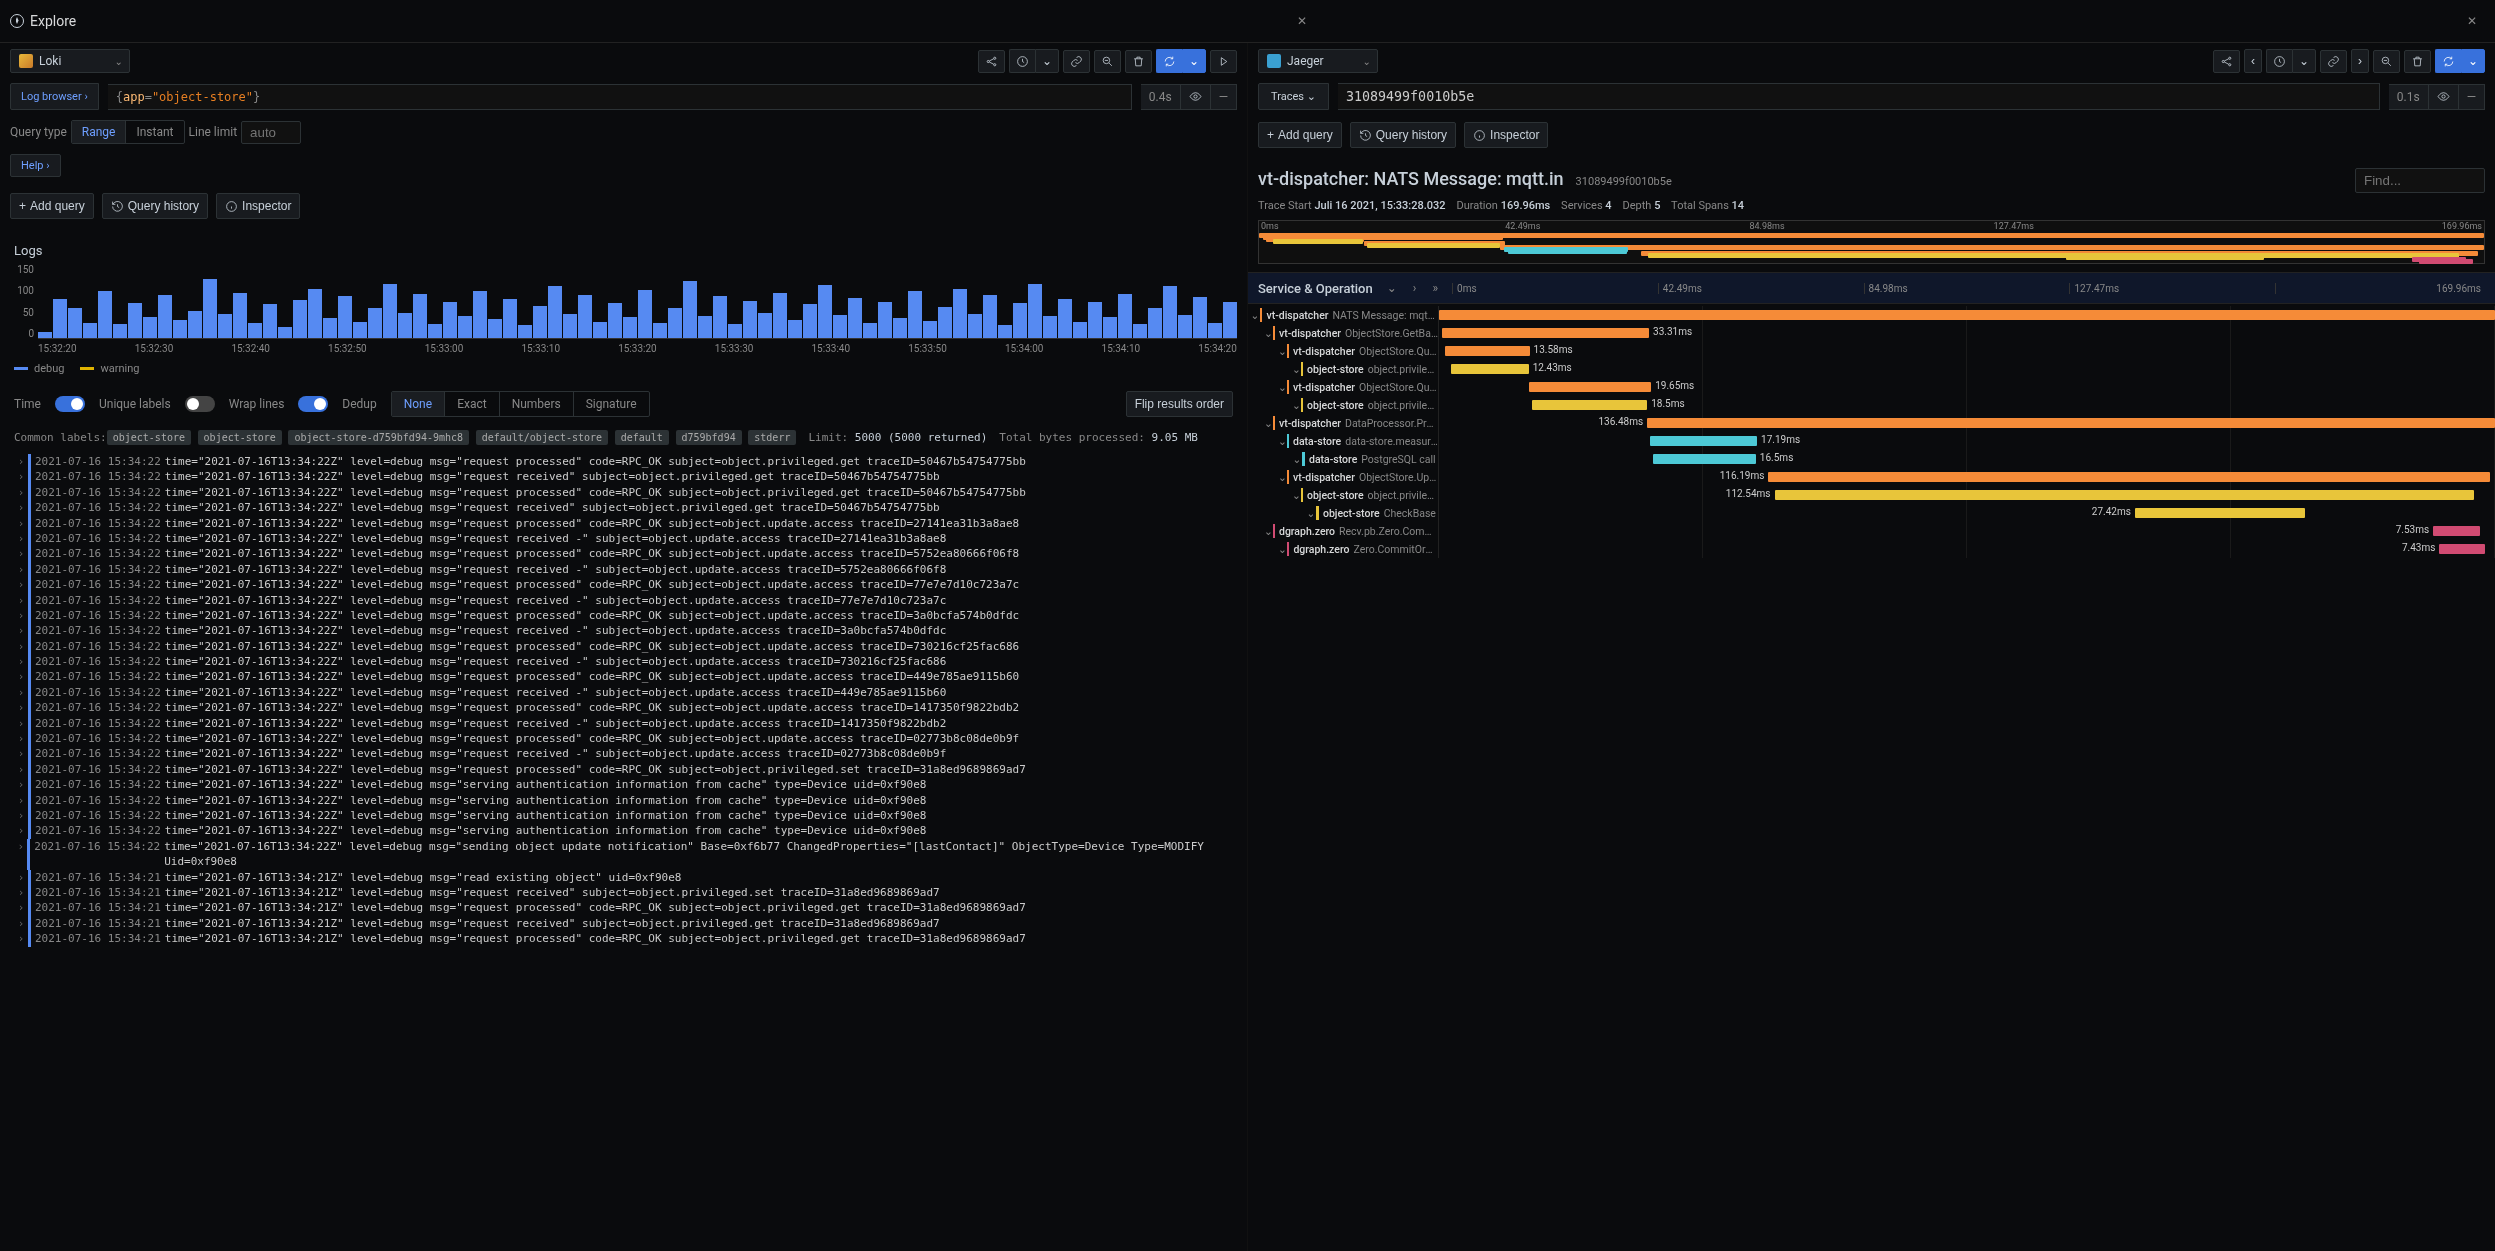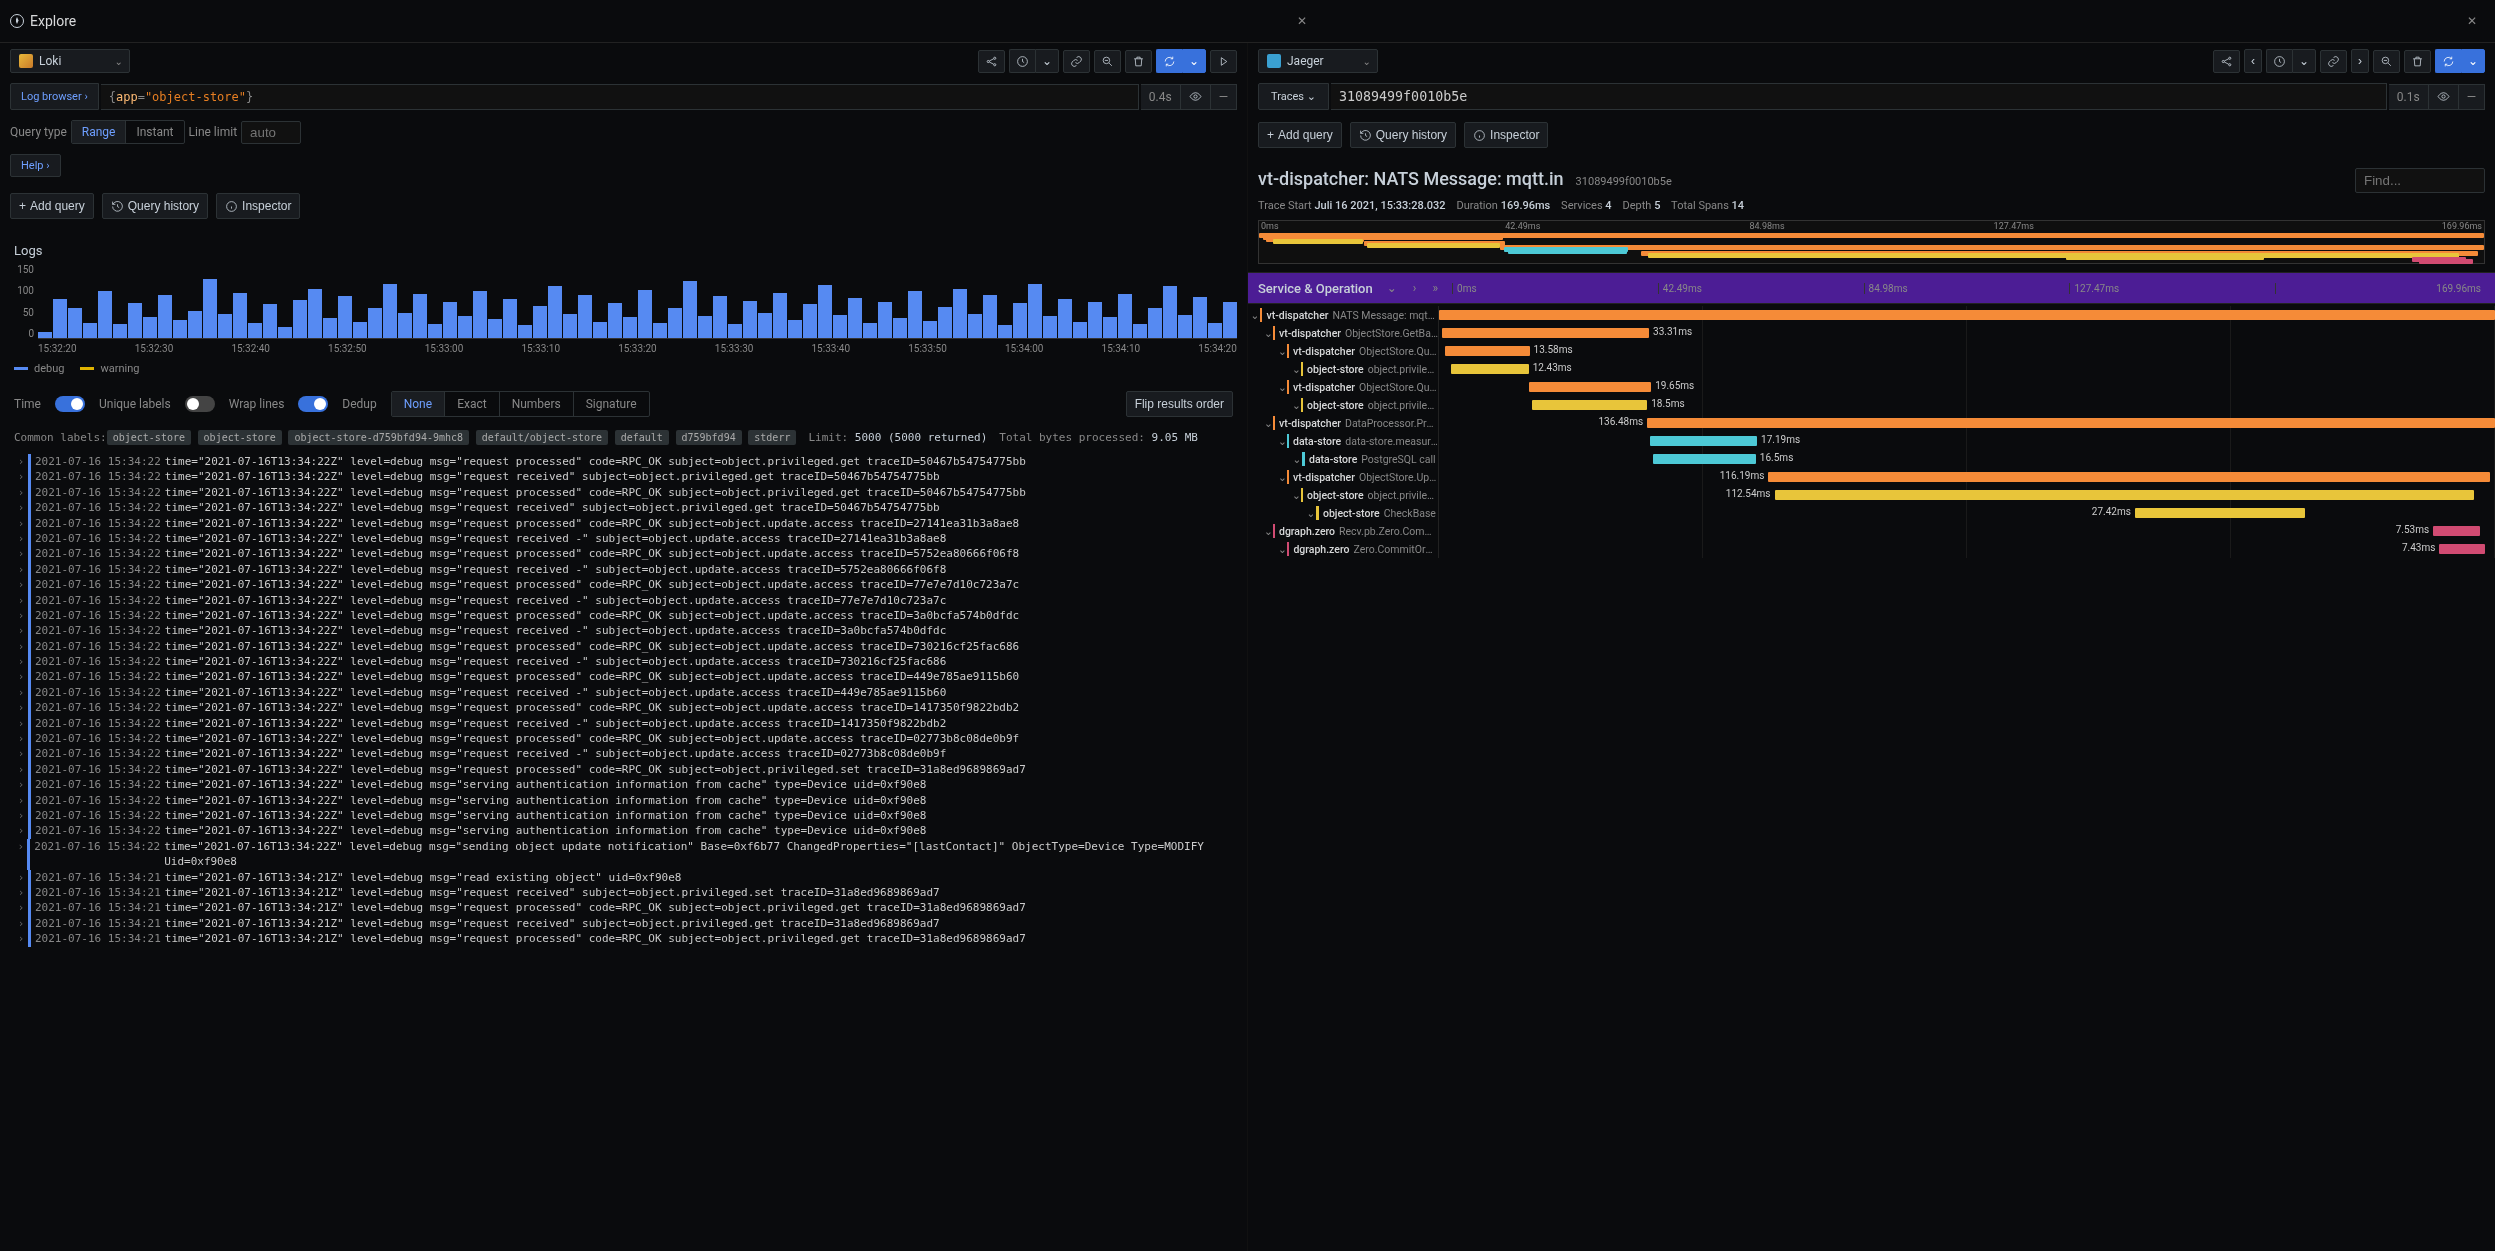--- a/index.html
+++ b/index.html
@@ -19,21 +19,21 @@
 .ds-loki { background: linear-gradient(135deg,#e8b93a,#c97a2a); border-radius:2px;}
 .ds-jaeger { background: #3aa0d1; border-radius:2px;}
 .spacer { flex: 1; }
 .btn { background: #181b1f; border: 1px solid #2c3235; color: #c7d0d9; padding: 5px 8px; border-radius: 2px; cursor: pointer; display:inline-flex; align-items:center; gap:4px; font-size:12px;}
 .btn-primary { background: #3871dc; border-color: #3871dc; color:#fff;}
 .btn-sm { padding: 4px 6px; }
 .btn-group { display: flex; }
 .btn-group .btn { border-radius: 0; border-right-width:0;}
 .btn-group .btn:first-child { border-radius: 2px 0 0 2px; }
 .btn-group .btn:last-child { border-radius: 0 2px 2px 0; border-right-width:1px;}
-.query-row { display:flex; align-items:center; padding: 4px 10px 4px 0; gap:2px;}
+.query-row { display:flex; align-items:center; padding: 4px 10px 4px 0; gap:9px;}
 .log-browser-btn { background:#181b1f; color:#6e9fff; padding:6px 10px; border:1px solid #2c3235; border-radius:2px 0 0 2px; font-size:11px; white-space:nowrap;}
 .query-input { flex:1; background:#111; border:1px solid #2c3235; border-left:0; padding:5px 8px; font-family: Menlo, Consolas, monospace; font-size:12px; color:#ccc;}
 .query-meta { display:flex; gap:0; align-items:stretch;}
 .meta-pill { background:#181b1f; border:1px solid #2c3235; border-left:0; padding:5px 8px; color:#888; display:flex; align-items:center;}
 .options-row { display:flex; align-items:center; gap:4px; padding: 6px 10px; font-size:12px;}
 .opt-label { color:#888; }
 .tab-btns { display:flex; border:1px solid #2c3235; border-radius:2px; overflow:hidden;}
 .tab-btns span { padding:4px 10px; color:#888; cursor:pointer; border-right:1px solid #2c3235;}
 .tab-btns span:last-child { border-right:0;}
 .tab-btns span.active { color:#6e9fff; background:#1a1d21;}
@@ -78,21 +78,21 @@
 .trace-id-small { color:#888; font-size:11px;}
 .find-input { margin-left:auto; background:#111; border:1px solid #2c3235; padding:4px 8px; color:#888; border-radius:2px; width:130px;}
 .trace-meta-row { padding:2px 10px 8px; color:#888; font-size:11px;}
 .trace-meta-row b { color:#c7d0d9; font-weight:500;}
 .minimap { margin: 0 10px; border:1px solid #333; background:#0f0f0f;}
 .minimap-ticks { display:flex; font-size:9px; color:#888; padding:0 2px;}
 .minimap-ticks span { flex:1;}
 .minimap-ticks span:last-child{text-align:right;}
 .minimap-rows { height:32px; position:relative;}
 .mmrow { position:absolute; height:5px; border-radius:1px;}
-.span-header { display:flex; align-items:center; padding:6px 10px 6px 10px; border-bottom:1px solid #222; border-top:1px solid #222; margin-top:8px; background:#4c1d95;}
+.span-header { display:flex; align-items:center; padding:6px 10px 6px 10px; border-bottom:1px solid #222; border-top:1px solid #222; margin-top:8px; background:#0f172a;}
 .span-header-title { font-size:13px; font-weight:500;}
 .span-header-ctrls { display:flex; gap:8px; margin-left:10px; color:#888;}
 .span-header-ctrls span { cursor:pointer; padding:2px 4px;}
 .timeline-scale { flex:1; display:flex; font-size:10px; color:#888; margin-left:10px; border-left:1px solid #333;}
 .timeline-scale div { flex:1; border-right:1px solid #333; padding-left:4px;}
 .timeline-scale div:last-child { text-align:right; padding-right:4px; border-right:0;}
 .span-list { padding:2px 0;}
 .span-row { display:flex; align-items:center; height:18px; font-size:10.5px;}
 .span-tree { width:190px; display:flex; align-items:center; overflow:hidden; white-space:nowrap; padding-left:2px;}
 .chev-toggle { color:#888; width:10px; text-align:center;}

